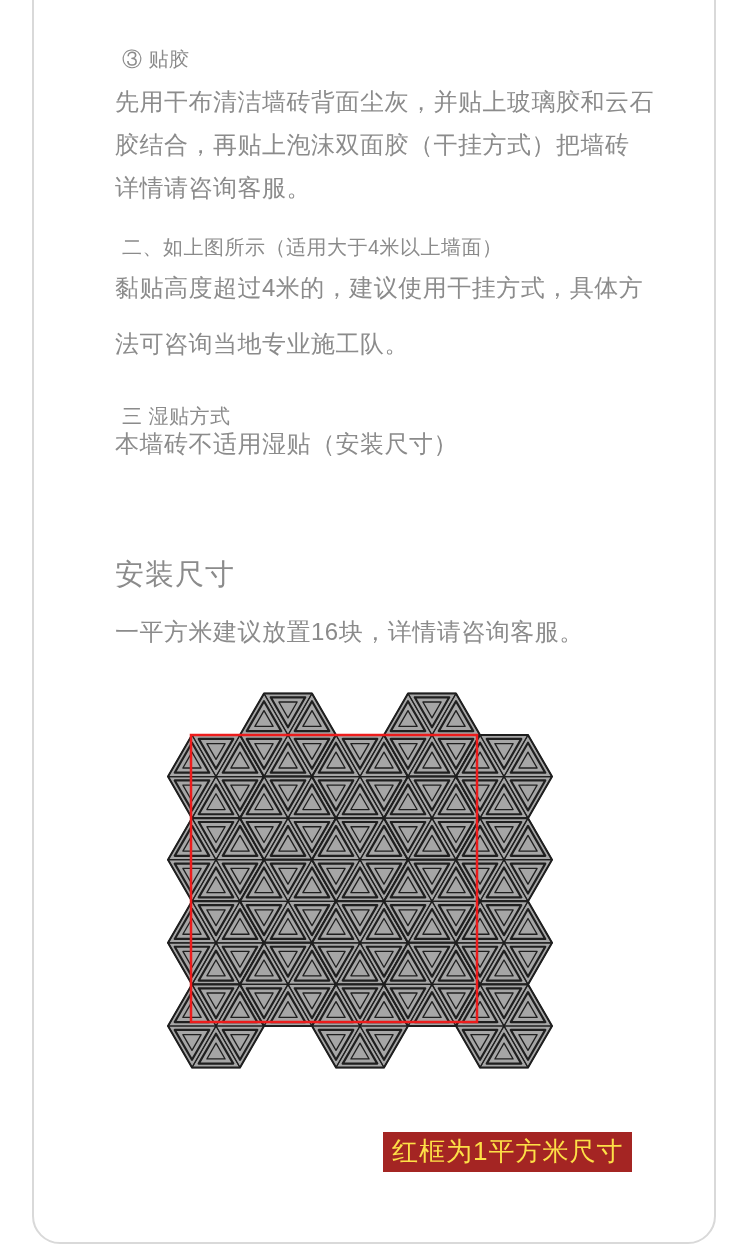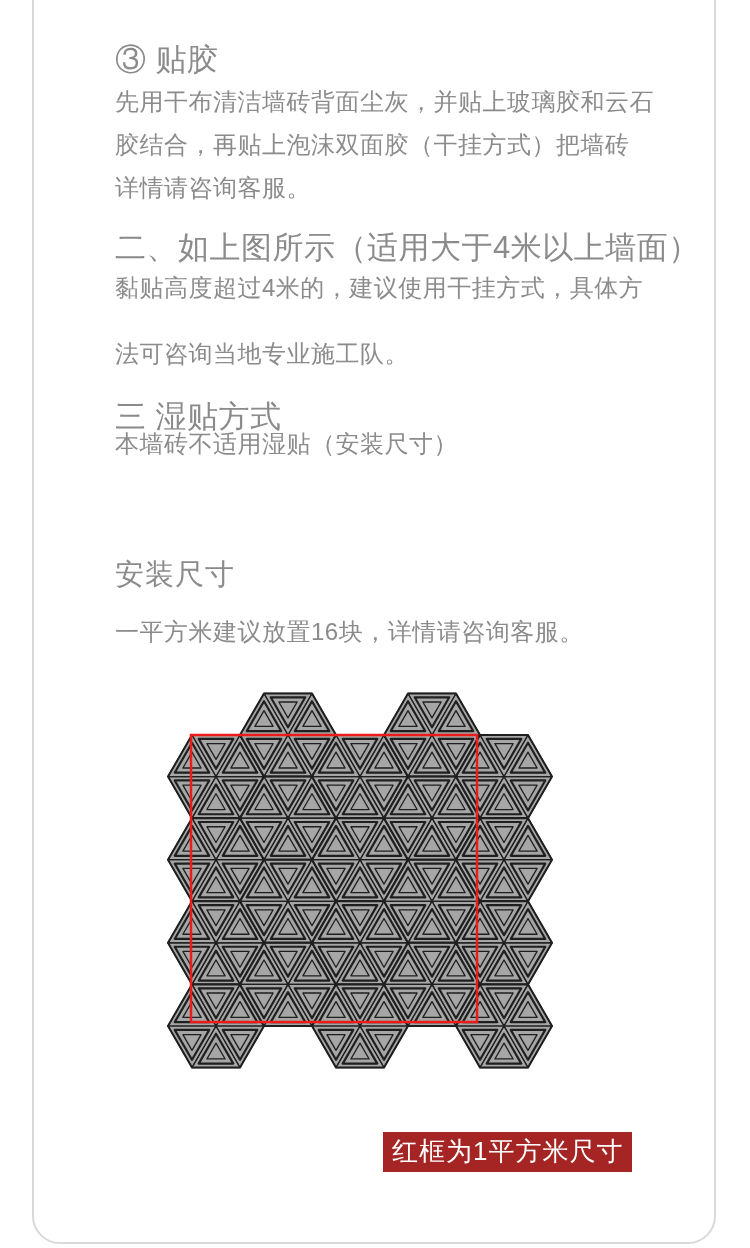--- a/index.html
+++ b/index.html
@@ -10,42 +10,42 @@
   }
   .card{
     position:absolute;left:32px;top:-40px;width:684px;height:1284px;
     box-sizing:border-box;border:2px solid #d9d9d9;background:#ffffff;
     border-radius:0 0 28px 28px;
   }
   .txt{
     position:absolute;left:115px;color:var(--txt);
     font-size:24px;letter-spacing:0.5px;line-height:43px;white-space:nowrap;
   }
-  .title{font-size:31px;}
+  .title{font-size:20px;margin-left:7px;}
   .big-title{font-size:29px;letter-spacing:1px;text-align:center;}
   .mosaic-svg{position:absolute;left:150px;top:680px;}
   .caption{
     position:absolute;left:383px;top:1132px;
     font-size:26px;letter-spacing:1px;line-height:1.2;
     padding:4px 9px 5px 9px;white-space:nowrap;
   }
 </style>
 </head>
 <body style="--txt: #8b8b8b;">
 
 <div class="card" style="border-color: rgb(217, 217, 217);"></div>
 
 <div class="txt title" style="top:38px">③ 贴胶</div>
 <div class="txt" style="top:80px">先用干布清洁墙砖背面尘灰，并贴上玻璃胶和云石</div>
 <div class="txt" style="top:123px">胶结合，再贴上泡沫双面胶（干挂方式）把墙砖</div>
 <div class="txt" style="top:166px">详情请咨询客服。</div>
 
 <div class="txt title" style="top:226px">二、如上图所示（适用大于4米以上墙面）</div>
 <div class="txt" style="top:266px">黏贴高度超过4米的，建议使用干挂方式，具体方</div>
-<div class="txt" style="top:332px">法可咨询当地专业施工队。</div>
+<div class="txt" style="top:322px">法可咨询当地专业施工队。</div>
 
 <div class="txt title" style="top:395px">三 湿贴方式</div>
 <div class="txt" style="top:422px">本墙砖不适用湿贴（安装尺寸）</div>
 
 <div class="txt big-title" style="top:553px">安装尺寸</div>
 <div class="txt" style="top:610px">一平方米建议放置16块，详情请咨询客服。</div>
 
 <svg class="mosaic-svg" width="410" height="400" viewBox="150 680 410 400">
     <g>
       <path d="M264.00,776.57L240.00,818.14L192.00,818.14L168.00,776.57L192.00,735.00L240.00,735.00Z" fill="#a6a6a6" stroke="#1f1f1f" stroke-width="2" stroke-linejoin="round"></path>
@@ -463,13 +463,13 @@
       <path d="M504.00,1025.98L480.00,984.42L528.00,984.42Z" fill="none" stroke="#1f1f1f" stroke-width="1.2" stroke-linejoin="round"></path>
       <path d="M504.00,1018.22L486.72,988.30L521.28,988.30Z" fill="none" stroke="#1f1f1f" stroke-width="2.2" stroke-linejoin="round"></path>
       <path d="M504.00,1008.80L494.88,993.01L513.12,993.01Z" fill="none" stroke="#1f1f1f" stroke-width="1.3" stroke-linejoin="round"></path>
       <path d="M504.00,1025.98L528.00,984.42L552.00,1025.98Z" fill="none" stroke="#1f1f1f" stroke-width="1.2" stroke-linejoin="round"></path>
       <path d="M510.72,1022.10L528.00,992.17L545.28,1022.10Z" fill="none" stroke="#1f1f1f" stroke-width="2.2" stroke-linejoin="round"></path>
       <path d="M518.88,1017.39L528.00,1001.60L537.12,1017.39Z" fill="none" stroke="#1f1f1f" stroke-width="1.3" stroke-linejoin="round"></path>
     </g>
     <rect x="191" y="735" width="286" height="287" fill="none" stroke="#ed1c1c" stroke-width="2.5"></rect>
   </svg>
 
-<div class="caption" style="background: rgb(164, 37, 35); color: #ffffff;">红框为1平方米尺寸</div>
+<div class="caption" style="background: rgb(164, 37, 35); color: #fde047;">红框为1平方米尺寸</div>
 
 </body></html>

